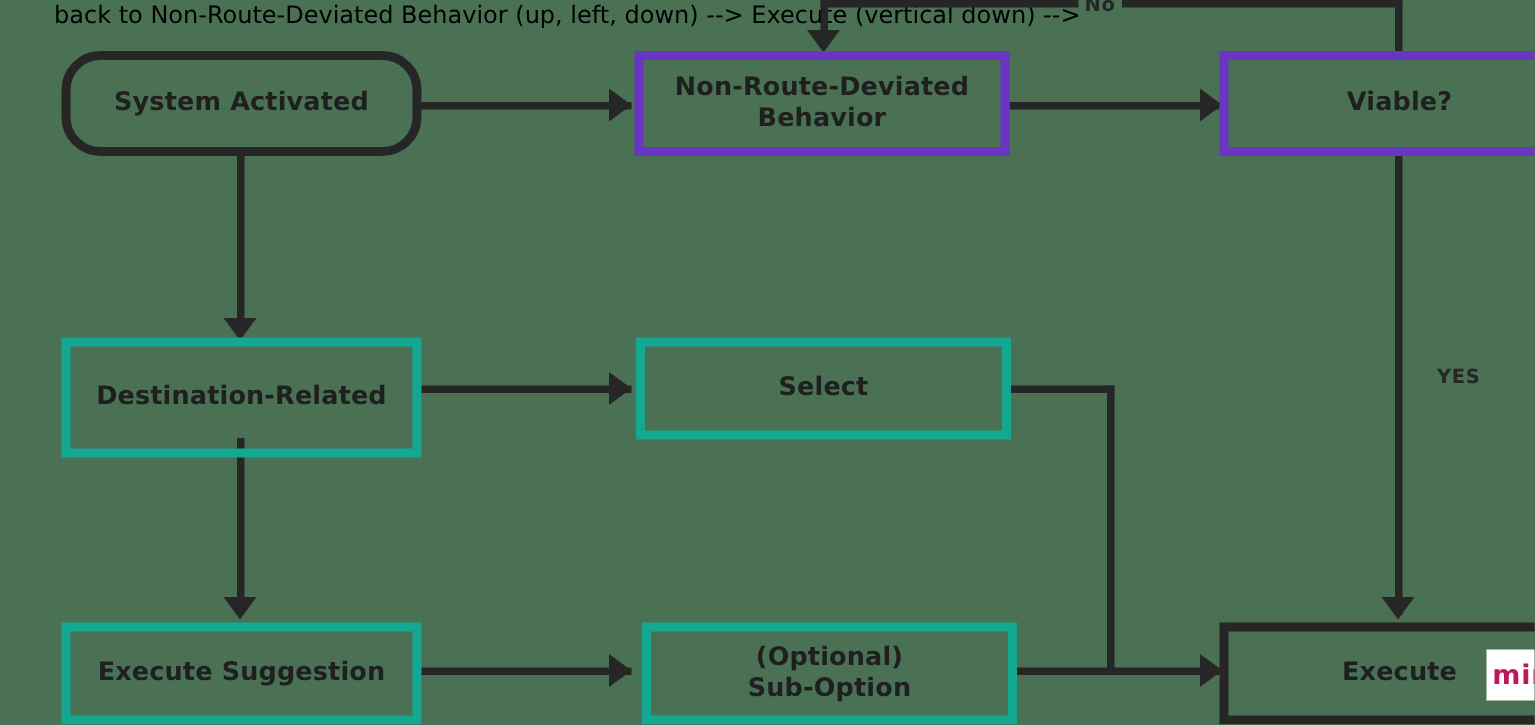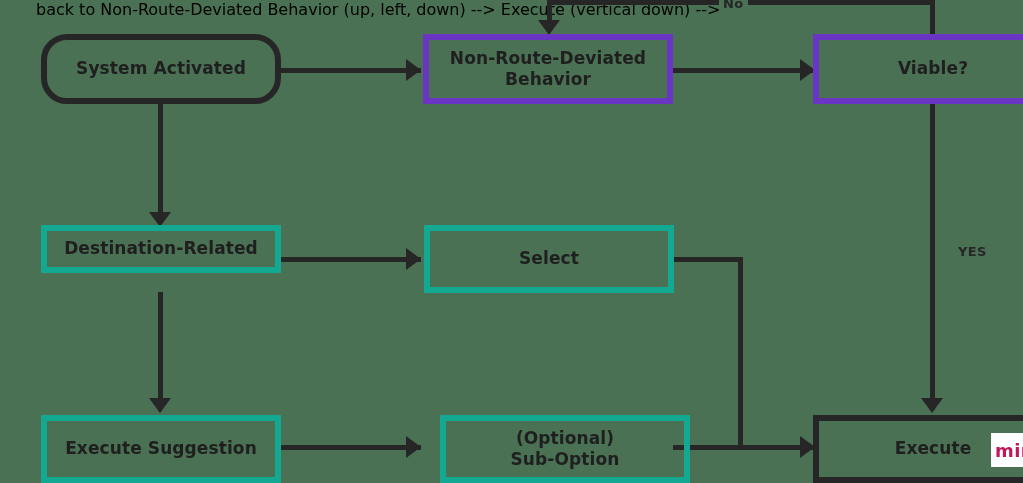--- a/index.html
+++ b/index.html
@@ -142,33 +142,33 @@
 
   <div class="node purple" style="left:387px; top:34px; width:250px; height:70px;">
     <span class="label">Non-Route-Deviated
 Behavior</span>
   </div>
 
   <div class="node purple" style="left:777px; top:34px; width:240px; height:70px;">
     <span class="label">Viable?</span>
   </div>
 
-  <div class="node teal" style="left:5px; top:225px; width:240px; height:48px;">
+  <div class="node teal" style="left:5px; top:225px; width:240px; height:80px;">
     <span class="label">Destination-Related</span>
   </div>
 
   <div class="node teal" style="left:388px; top:225px; width:250px; height:68px;">
     <span class="label">Select</span>
   </div>
 
   <div class="node teal" style="left:5px; top:415px; width:240px; height:68px;">
     <span class="label">Execute Suggestion</span>
   </div>
 
-  <div class="node teal" style="left:404px; top:415px; width:250px; height:68px;">
+  <div class="node teal" style="left:392px; top:415px; width:250px; height:68px;">
     <span class="label">(Optional)
 Sub-Option</span>
   </div>
 
   <div class="node dark" style="left:777px; top:415px; width:240px; height:68px;align-items:center;">
     <span class="label">Execute</span>
   </div>
 
   
   <div class="miro-badge" style="left:955px; top:433px; width:56px; height:34px;">

